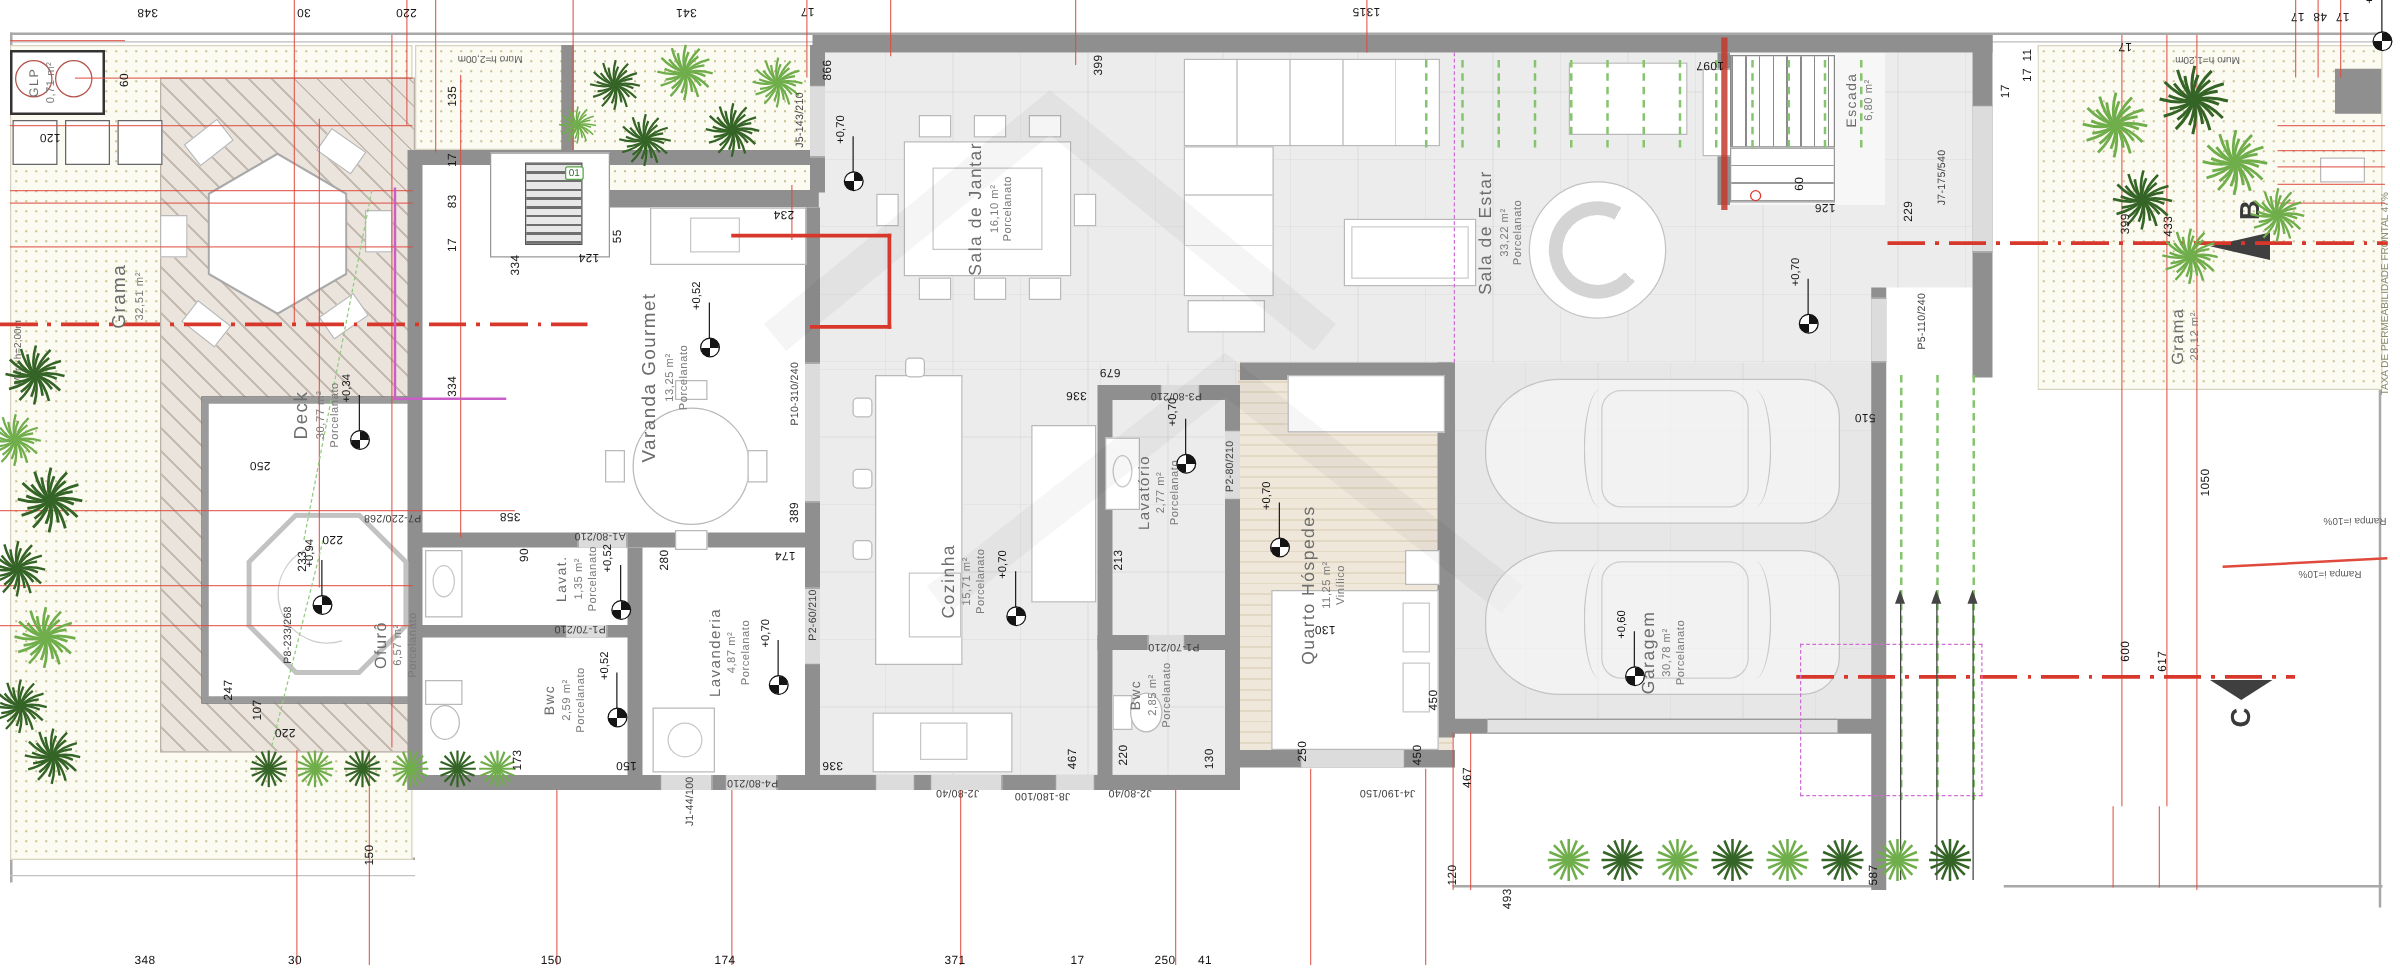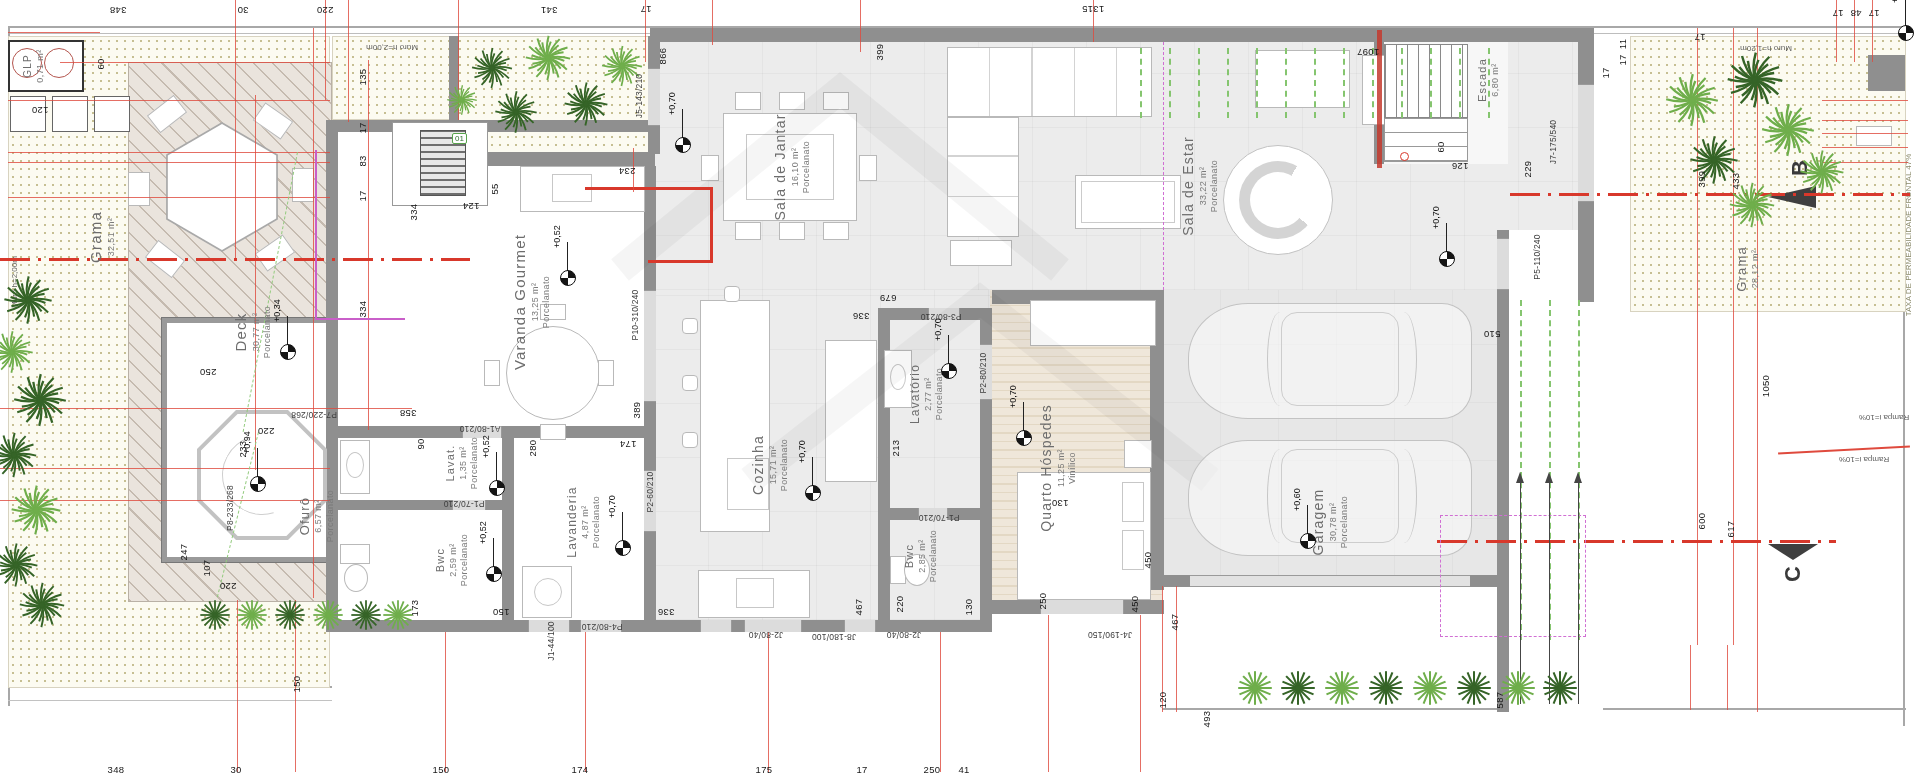--- a/index.html
+++ b/index.html
@@ -1404,21 +1404,21 @@
       <span class="dim v" style="left: 1765px; top: 386px;">1050</span>
       <span class="dim v" style="left: 1701px; top: 521px;">600</span>
       <span class="dim v" style="left: 1730px; top: 529px;">617</span>
       <span class="dim v" style="left: 1162px; top: 700px;">120</span>
       <span class="dim v" style="left: 1206px; top: 719px;">493</span>
       <span class="dim v" style="left: 1499px; top: 700px;">587</span>
       <span class="dim h" style="left: 116px; top: 769px;">348</span>
       <span class="dim h" style="left: 236px; top: 769px;">30</span>
       <span class="dim h" style="left: 441px; top: 769px;">150</span>
       <span class="dim h" style="left: 580px; top: 769px;">174</span>
-      <span class="dim h" style="left: 764px; top: 769px;">175</span>
+      <span class="dim h" style="left: 764px; top: 769px;">371</span>
       <span class="dim h" style="left: 862px; top: 769px;">17</span>
       <span class="dim h" style="left: 932px; top: 769px;">250</span>
       <span class="dim h" style="left: 964px; top: 769px;">41</span>
     </div>
   <div id="door-layer">
       <span class="door f" style="left: 314px; top: 415px;">P7-220/268</span>
       <span class="door v" style="left: 230px; top: 508px;">P8-233/268</span>
       <span class="door f" style="left: 480px; top: 429px;">A1-80/210</span>
       <span class="door f" style="left: 464px; top: 504px;">P1-70/210</span>
       <span class="door v" style="left: 650px; top: 492px;">P2-60/210</span>

